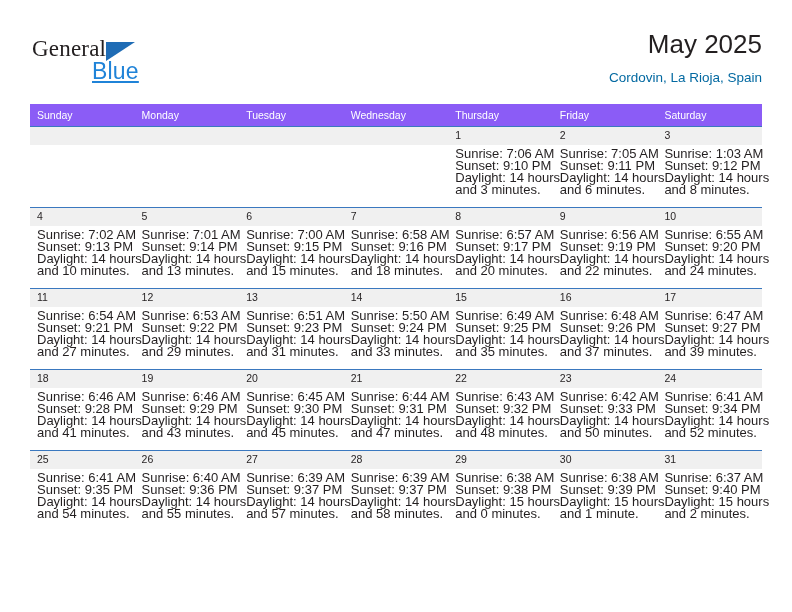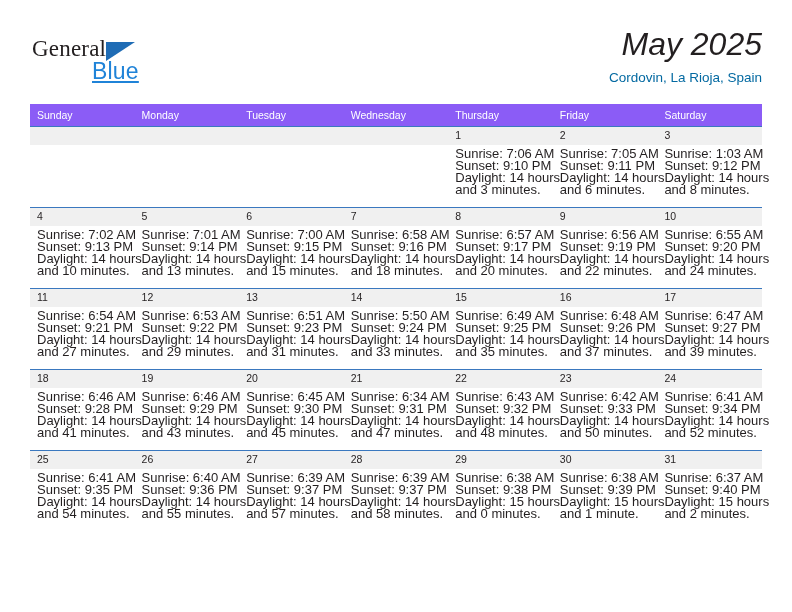--- a/index.html
+++ b/index.html
@@ -63,25 +63,24 @@
     letter-spacing: 0.2px;
     text-decoration: underline;
   }
   .title-block {
     position: absolute;
     right: 0;
     top: 0;
     text-align: right;
   }
   .cal-title {
-    font-size: 32px;
+    font-size: 26px;
     color: #231f20;
     line-height: 32px;
     white-space: nowrap;
-    font-style: italic;
   }
   .cal-subtitle {
     margin-top: 10px;
     font-size: 13.5px;
     color: #0369a1;
     line-height: 16px;
     white-space: nowrap;
   }
 
   
@@ -360,21 +359,21 @@
             <div class="cell-body">
               <div>Sunrise: 6:45 AM</div>
               <div>Sunset: 9:30 PM</div>
               <div>Daylight: 14 hours</div>
               <div>and 45 minutes.</div>
             </div>
           </td>
           <td>
             <div class="daynum-band">21</div>
             <div class="cell-body">
-              <div>Sunrise: 6:34 AM</div>
+              <div>Sunrise: 6:44 AM</div>
               <div>Sunset: 9:31 PM</div>
               <div>Daylight: 14 hours</div>
               <div>and 47 minutes.</div>
             </div>
           </td>
           <td>
             <div class="daynum-band">22</div>
             <div class="cell-body">
               <div>Sunrise: 6:43 AM</div>
               <div>Sunset: 9:32 PM</div>

